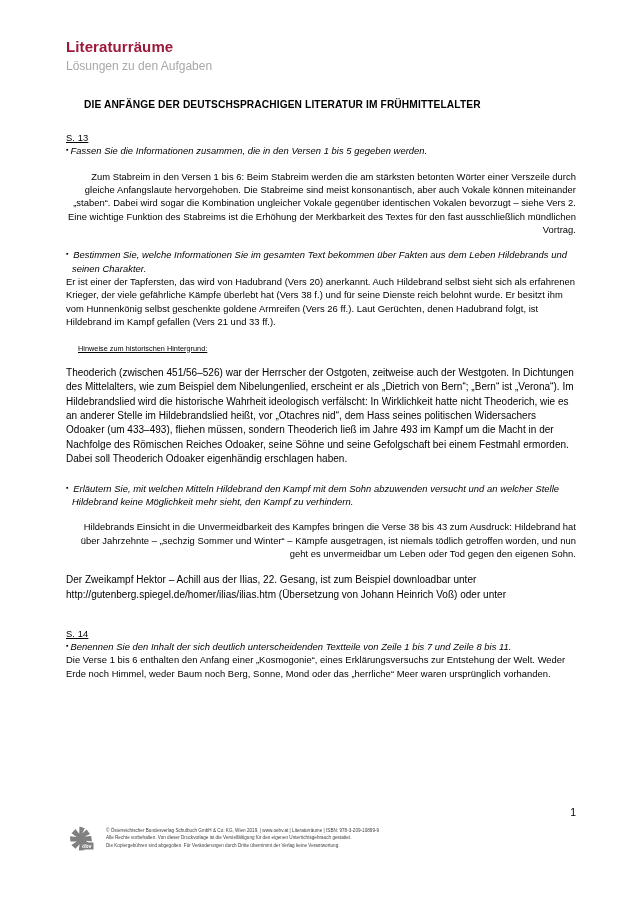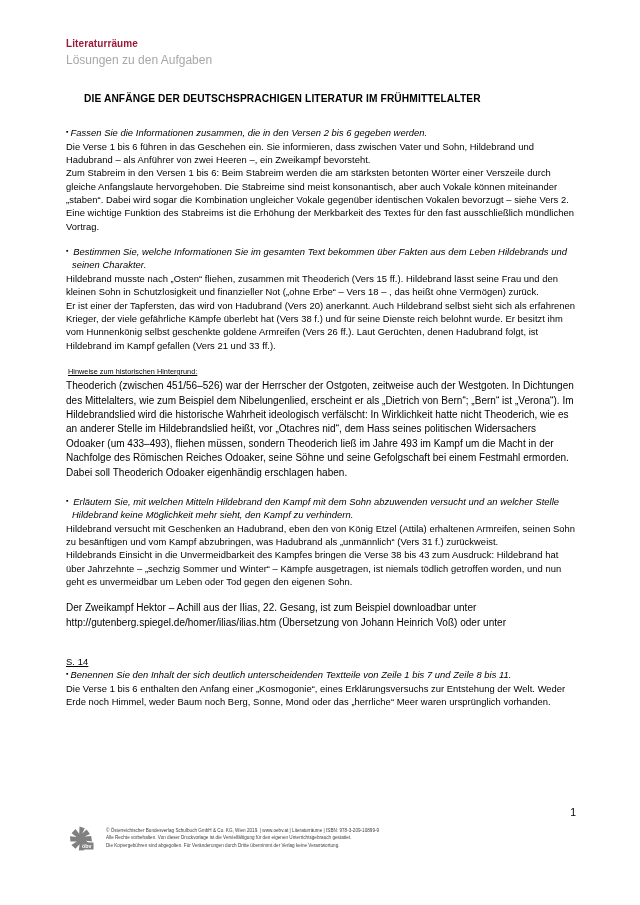--- a/index.html
+++ b/index.html
@@ -22,21 +22,21 @@
   .content {
     position: absolute;
     left: 66px;
     top: 38px;
     width: 510px;
   }
 
   
   .brand-title {
     color: #9c1939;
-    font-size: 10px;
+    font-size: 15px;
     font-weight: bold;
     letter-spacing: 0.1px;
     line-height: 1.2;
   }
   .brand-sub {
     color: #a8a8a8;
     font-size: 12px;
     font-weight: normal;
     margin-top: 3px;
     line-height: 1.2;
@@ -68,20 +68,21 @@
     line-height: 1.42;
     margin: 0;
     text-align: left;
     letter-spacing: 0.04px;
   }
   p.body + p.body {
     margin-top: 0px;
   }
   p.spaced {
     margin-top: 12px;
+    text-align: right;
   }
   .task {
     font-style: italic;
     font-size: 9.4px;
     line-height: 1.42;
     margin: 0;
     letter-spacing: 0.04px;
   }
   .task .bullet {
     font-style: normal;
@@ -92,21 +93,21 @@
   .task.indent {
     padding-left: 6px;
     text-indent: -6px;
   }
 
   
   .note-head {
     font-size: 7.3px;
     text-decoration: underline;
     line-height: 1.42;
-    margin: 2px;
+    margin: 12px;
     letter-spacing: 0.02px;
   }
   p.note {
     font-size: 10px;
     line-height: 1.44;
     margin: 0;
     letter-spacing: 0.02px;
   }
   .block-notes {
     margin-top: 15px;
@@ -161,40 +162,38 @@
   <div class="content">
 
     <div>
       <div class="brand-title">Literaturräume</div>
       <div class="brand-sub">Lösungen zu den Aufgaben</div>
     </div>
 
     <div class="doc-heading">DIE ANFÄNGE DER DEUTSCHSPRACHIGEN LITERATUR IM FRÜHMITTELALTER</div>
 
     <div class="section">
-
-      <p class="task"><span class="bullet">▪</span><span>Fassen Sie die Informationen zusammen, die in den Versen 2 bis 6 gegeben werden.</span></p>
-
-      <p class="body">Die Verse 1 bis 6 führen in das Geschehen ein. Sie informieren, dass zwischen Vater und Sohn, Hildebrand und Hadubrand – als Anführer von zwei Heeren –, ein Zweikampf bevorsteht.</p>
+      <div class="page-ref">S. 13</div>
+
+      <p class="task"><span class="bullet">▪</span><span>Fassen Sie die Informationen zusammen, die in den Versen 1 bis 5 gegeben werden.</span></p>
+
 
       <p class="body spaced">Zum Stabreim in den Versen 1 bis 6: Beim Stabreim werden die am stärksten betonten Wörter einer Verszeile durch gleiche Anfangslaute hervorgehoben. Die Stabreime sind meist konsonantisch, aber auch Vokale können miteinander „staben“. Dabei wird sogar die Kombination ungleicher Vokale gegenüber identischen Vokalen bevorzugt – siehe Vers 2. Eine wichtige Funktion des Stabreims ist die Erhöhung der Merkbarkeit des Textes für den fast ausschließlich mündlichen Vortrag.</p>
 
       <p class="task indent" style="margin-top:12px;"><span class="bullet">▪</span> <span>Bestimmen Sie, welche Informationen Sie im gesamten Text bekommen über Fakten aus dem Leben Hildebrands und seinen Charakter.</span></p>
 
-      <p class="body">Hildebrand musste nach „Osten“ fliehen, zusammen mit Theoderich (Vers 15 ff.). Hildebrand lässt seine Frau und den kleinen Sohn in Schutzlosigkeit und finanzieller Not („ohne Erbe“ – Vers 18 – , das heißt ohne Vermögen) zurück.</p>
       <p class="body">Er ist einer der Tapfersten, das wird von Hadubrand (Vers 20) anerkannt. Auch Hildebrand selbst sieht sich als erfahrenen Krieger, der viele gefährliche Kämpfe überlebt hat (Vers 38 f.) und für seine Dienste reich belohnt wurde. Er besitzt ihm vom Hunnenkönig selbst geschenkte goldene Armreifen (Vers 26 ff.). Laut Gerüchten, denen Hadubrand folgt, ist Hildebrand im Kampf gefallen (Vers 21 und 33 ff.).</p>
 
       <div class="block-notes">
         <p class="note-head">Hinweise zum historischen Hintergrund:</p>
         <p class="note">Theoderich (zwischen 451/56–526) war der Herrscher der Ostgoten, zeitweise auch der Westgoten. In Dichtungen des Mittelalters, wie zum Beispiel dem Nibelungenlied, erscheint er als „Dietrich von Bern“; „Bern“ ist „Verona“). Im Hildebrandslied wird die historische Wahrheit ideologisch verfälscht: In Wirklichkeit hatte nicht Theoderich, wie es an anderer Stelle im Hildebrandslied heißt, vor „Otachres nid“, dem Hass seines politischen Widersachers Odoaker (um 433–493), fliehen müssen, sondern Theoderich ließ im Jahre 493 im Kampf um die Macht in der Nachfolge des Römischen Reiches Odoaker, seine Söhne und seine Gefolgschaft bei einem Festmahl ermorden. Dabei soll Theoderich Odoaker eigenhändig erschlagen haben.</p>
       </div>
 
       <p class="task indent" style="margin-top:15px;"><span class="bullet">▪</span> <span>Erläutern Sie, mit welchen Mitteln Hildebrand den Kampf mit dem Sohn abzuwenden versucht und an welcher Stelle Hildebrand keine Möglichkeit mehr sieht, den Kampf zu verhindern.</span></p>
 
-      <p class="body">Hildebrand versucht mit Geschenken an Hadubrand, eben den von König Etzel (Attila) erhaltenen Armreifen, seinen Sohn zu besänftigen und vom Kampf abzubringen, was Hadubrand als „unmännlich“ (Vers 31 f.) zurückweist.</p>
 
       <p class="body spaced">Hildebrands Einsicht in die Unvermeidbarkeit des Kampfes bringen die Verse 38 bis 43 zum Ausdruck: Hildebrand hat über Jahrzehnte – „sechzig Sommer und Winter“ – Kämpfe ausgetragen, ist niemals tödlich getroffen worden, und nun geht es unvermeidbar um Leben oder Tod gegen den eigenen Sohn.</p>
 
       <div class="block-links">
         <p class="note">Der Zweikampf Hektor – Achill aus der Ilias, 22. Gesang, ist zum Beispiel downloadbar unter</p>
         <p class="note">http://gutenberg.spiegel.de/homer/ilias/ilias.htm (Übersetzung von Johann Heinrich Voß) oder unter</p>
       </div>
     </div>
 
     <div class="section" style="margin-top:26px;">

